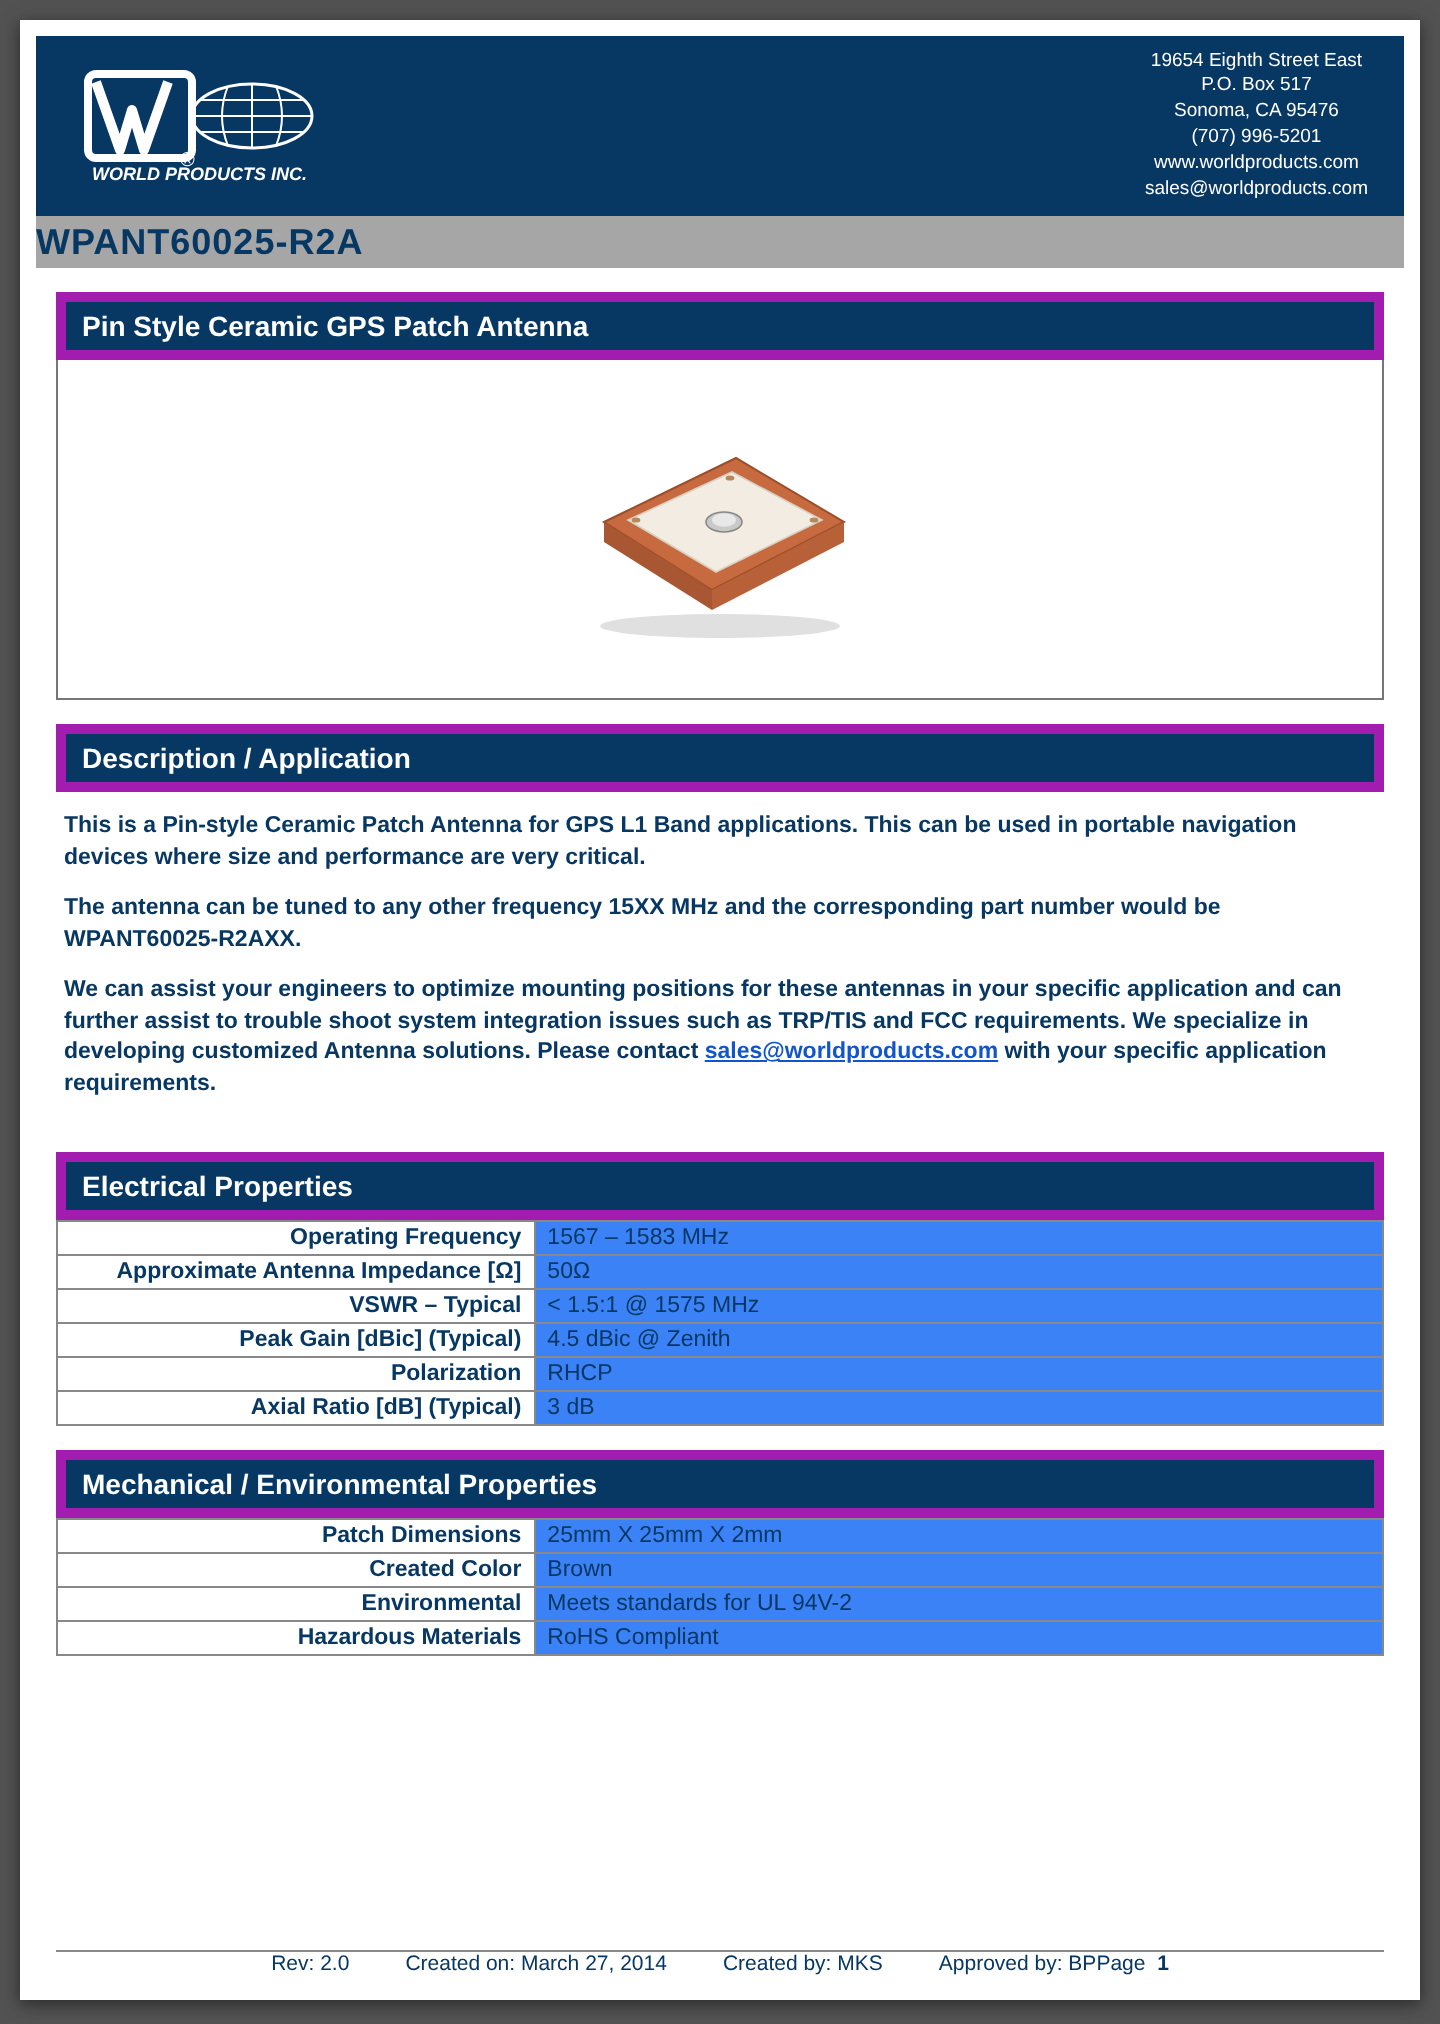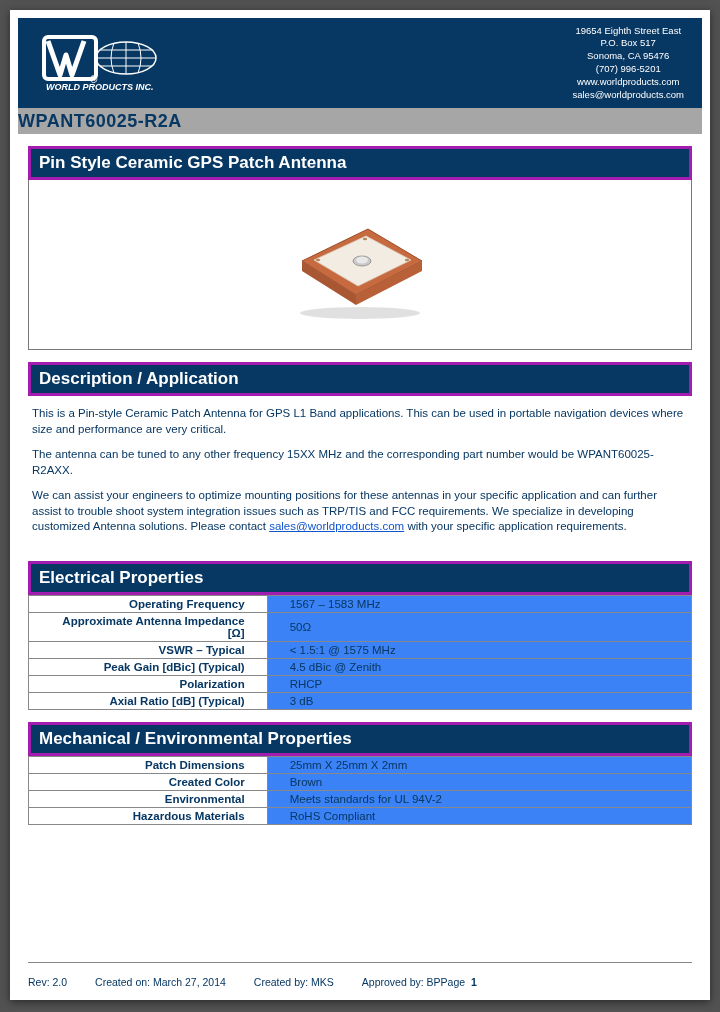--- a/index.html
+++ b/index.html
@@ -62,71 +62,71 @@
   .content {
     padding: 12px 18px 0 18px;
     flex: 1;
   }
   .section {
     margin-bottom: 12px;
   }
   .section-header {
     background: #073763;
     color: #fff;
-    font-size: 17px;
+    font-size: 14px;
     font-weight: bold;
     padding: 4px 8px;
-    border: 3px solid #a21caf;
+    border: 5px solid #a21caf;
   }
   .image-box {
     display: flex;
     justify-content: center;
     align-items: center;
     background: #fff;
     border: 1px solid #777;
     border-top: none;
     padding: 18px 0;
     height: 170px;
   }
   .desc-body {
     padding: 10px 4px 4px 4px;
     font-size: 11.5px;
     line-height: 1.35;
     color: #073763;
   }
-  .desc-body p { margin-bottom: 10px; }
+  .desc-body p { margin-bottom: 10px; font-weight: bold; }
   .desc-body a { color: #1155cc; text-decoration: underline; }
   table.props {
     width: 100%;
     border-collapse: collapse;
     font-size: 11.5px;
   }
   table.props td {
     border: 1px solid #888;
-    padding: 2px 22px;
+    padding: 2px 6px;
     color: #073763;
   }
   table.props td.label {
     width: 36%;
     text-align: right;
     font-weight: bold;
     background: #fff;
   }
   table.props td.value {
     text-align: left;
     background: #3b82f6;
   }
   .footer {
     border-top: 1px solid #888;
     margin: 12px 18px 12px 18px;
-    padding-top: 13px;
+    padding-top: 0;
     font-size: 10.5px;
     color: #073763;
     display: flex;
-    justify-content: flex-start;
+    justify-content: center;
   }
   .footer .left { display: flex; gap: 28px; }
   .footer .page-num { font-weight: bold; }
 </style>
 </head>
 <body>
 
 <div class="page">
 
   <div class="header-bar">

